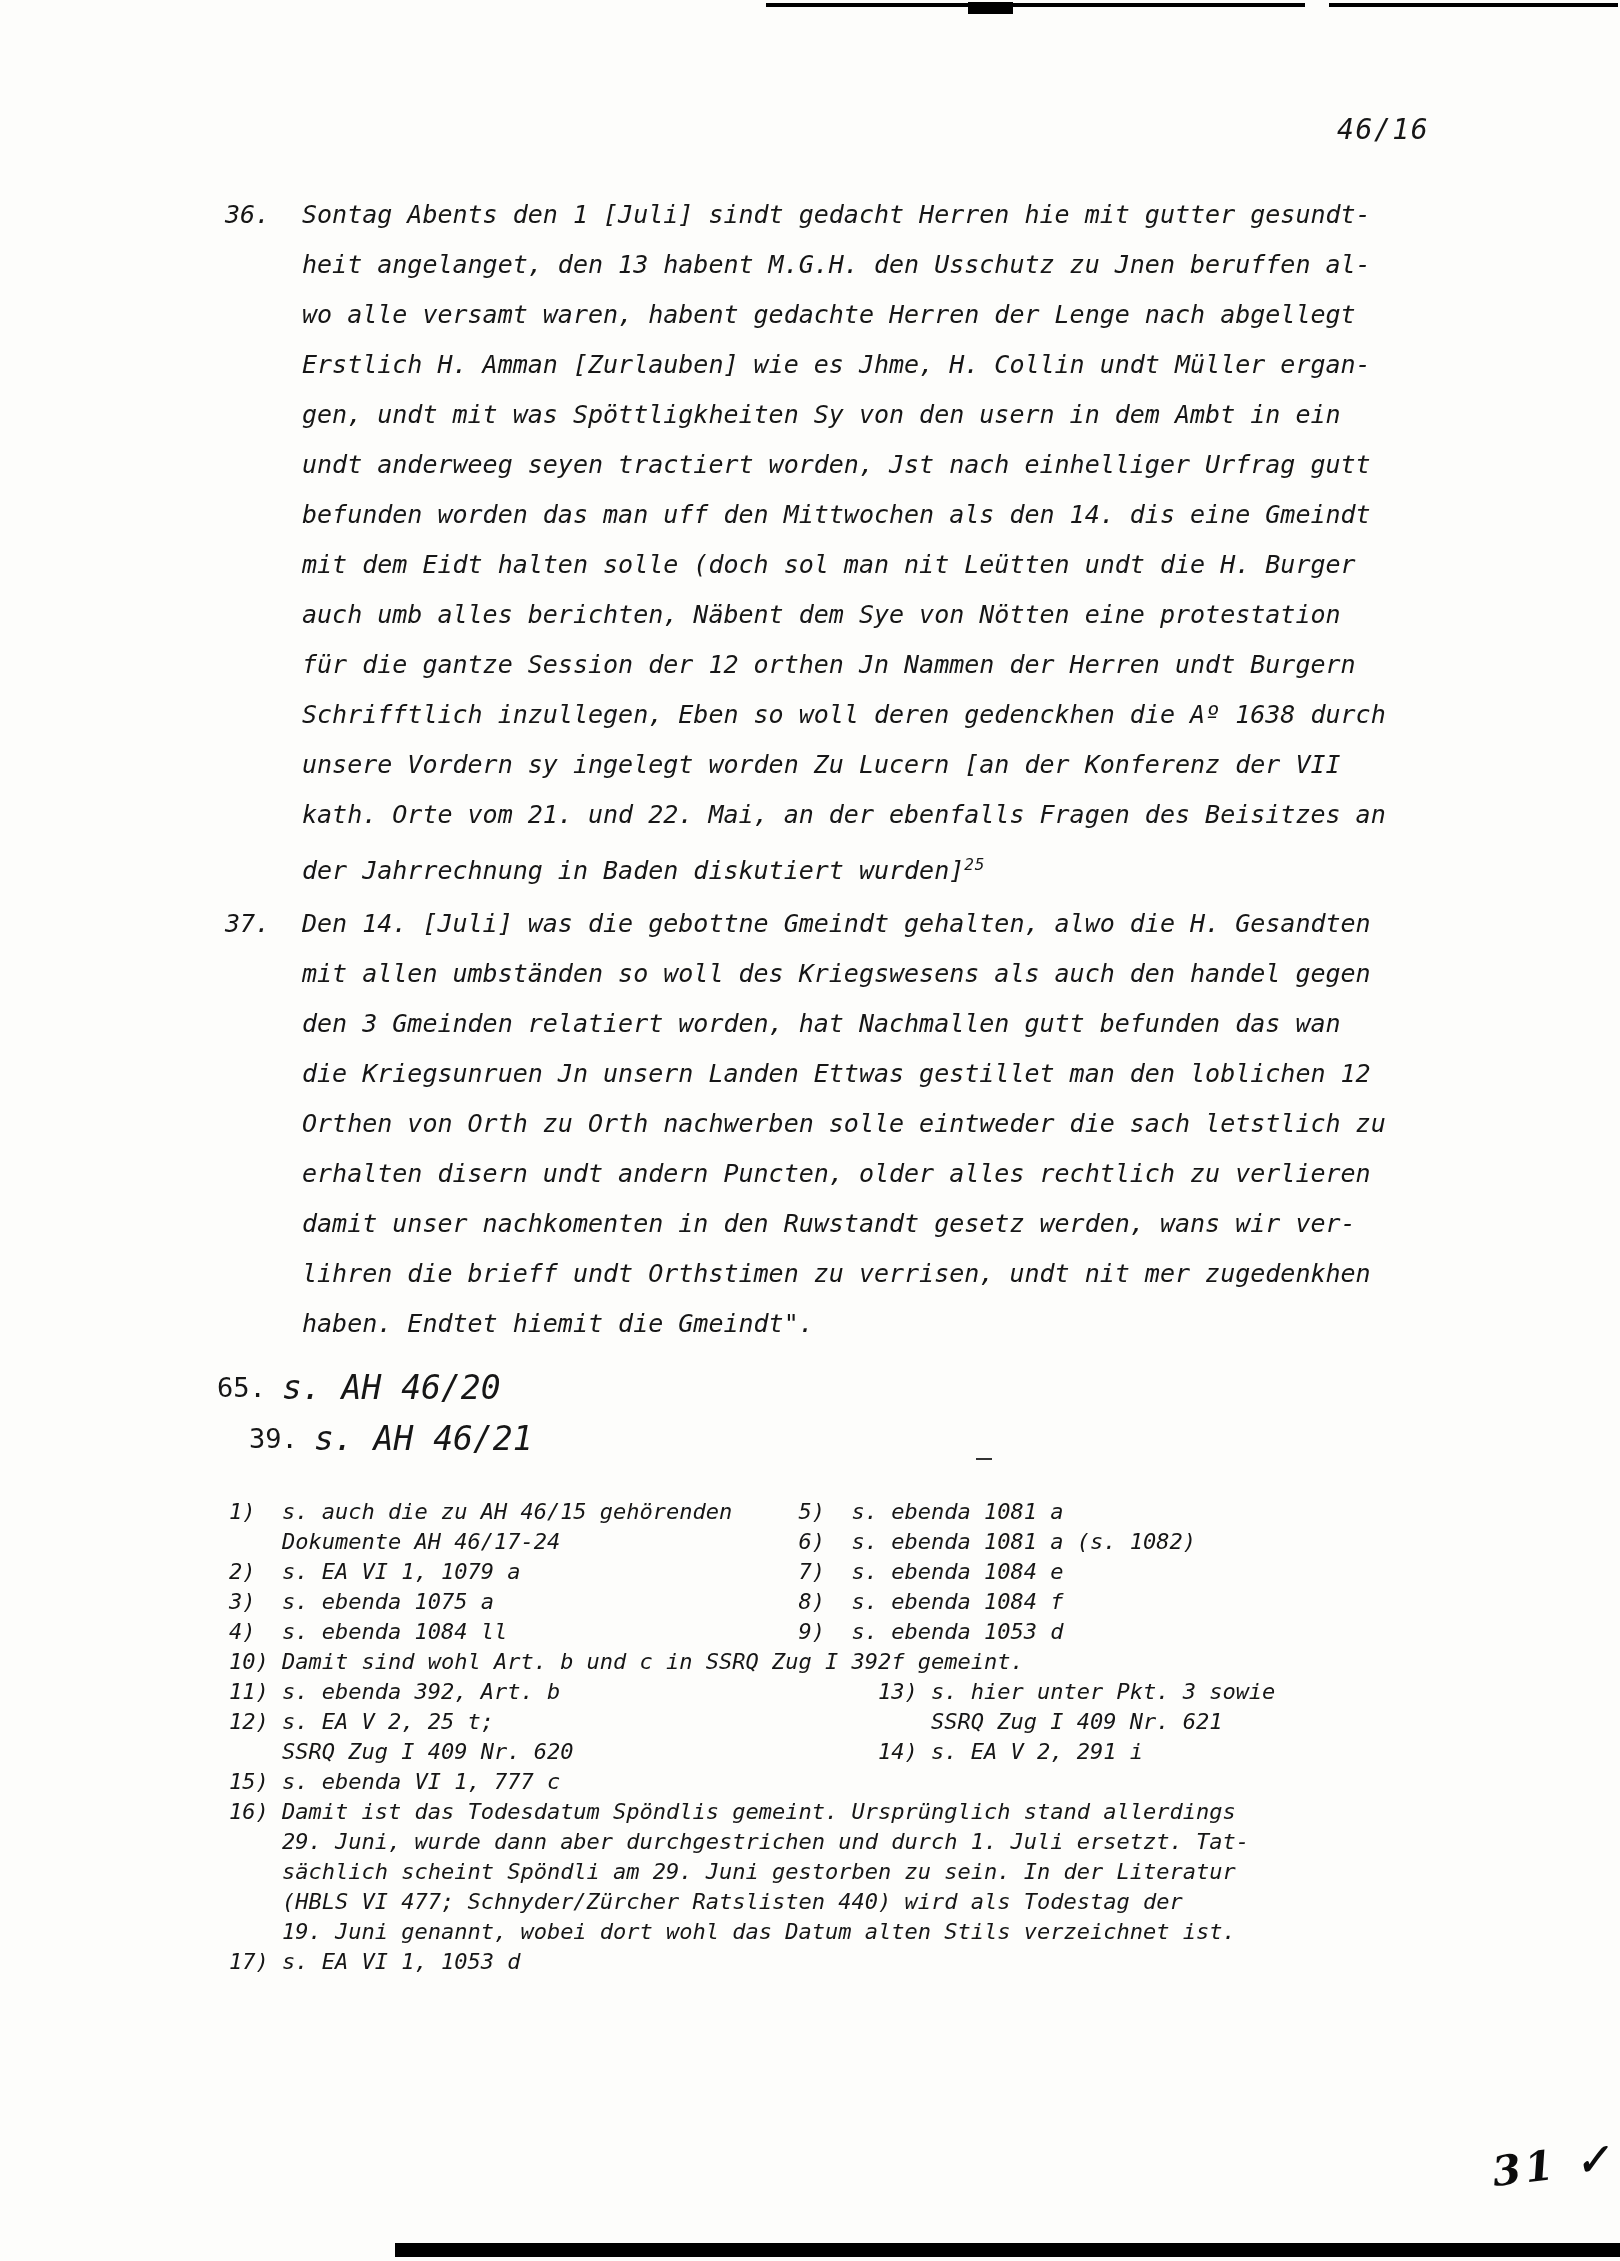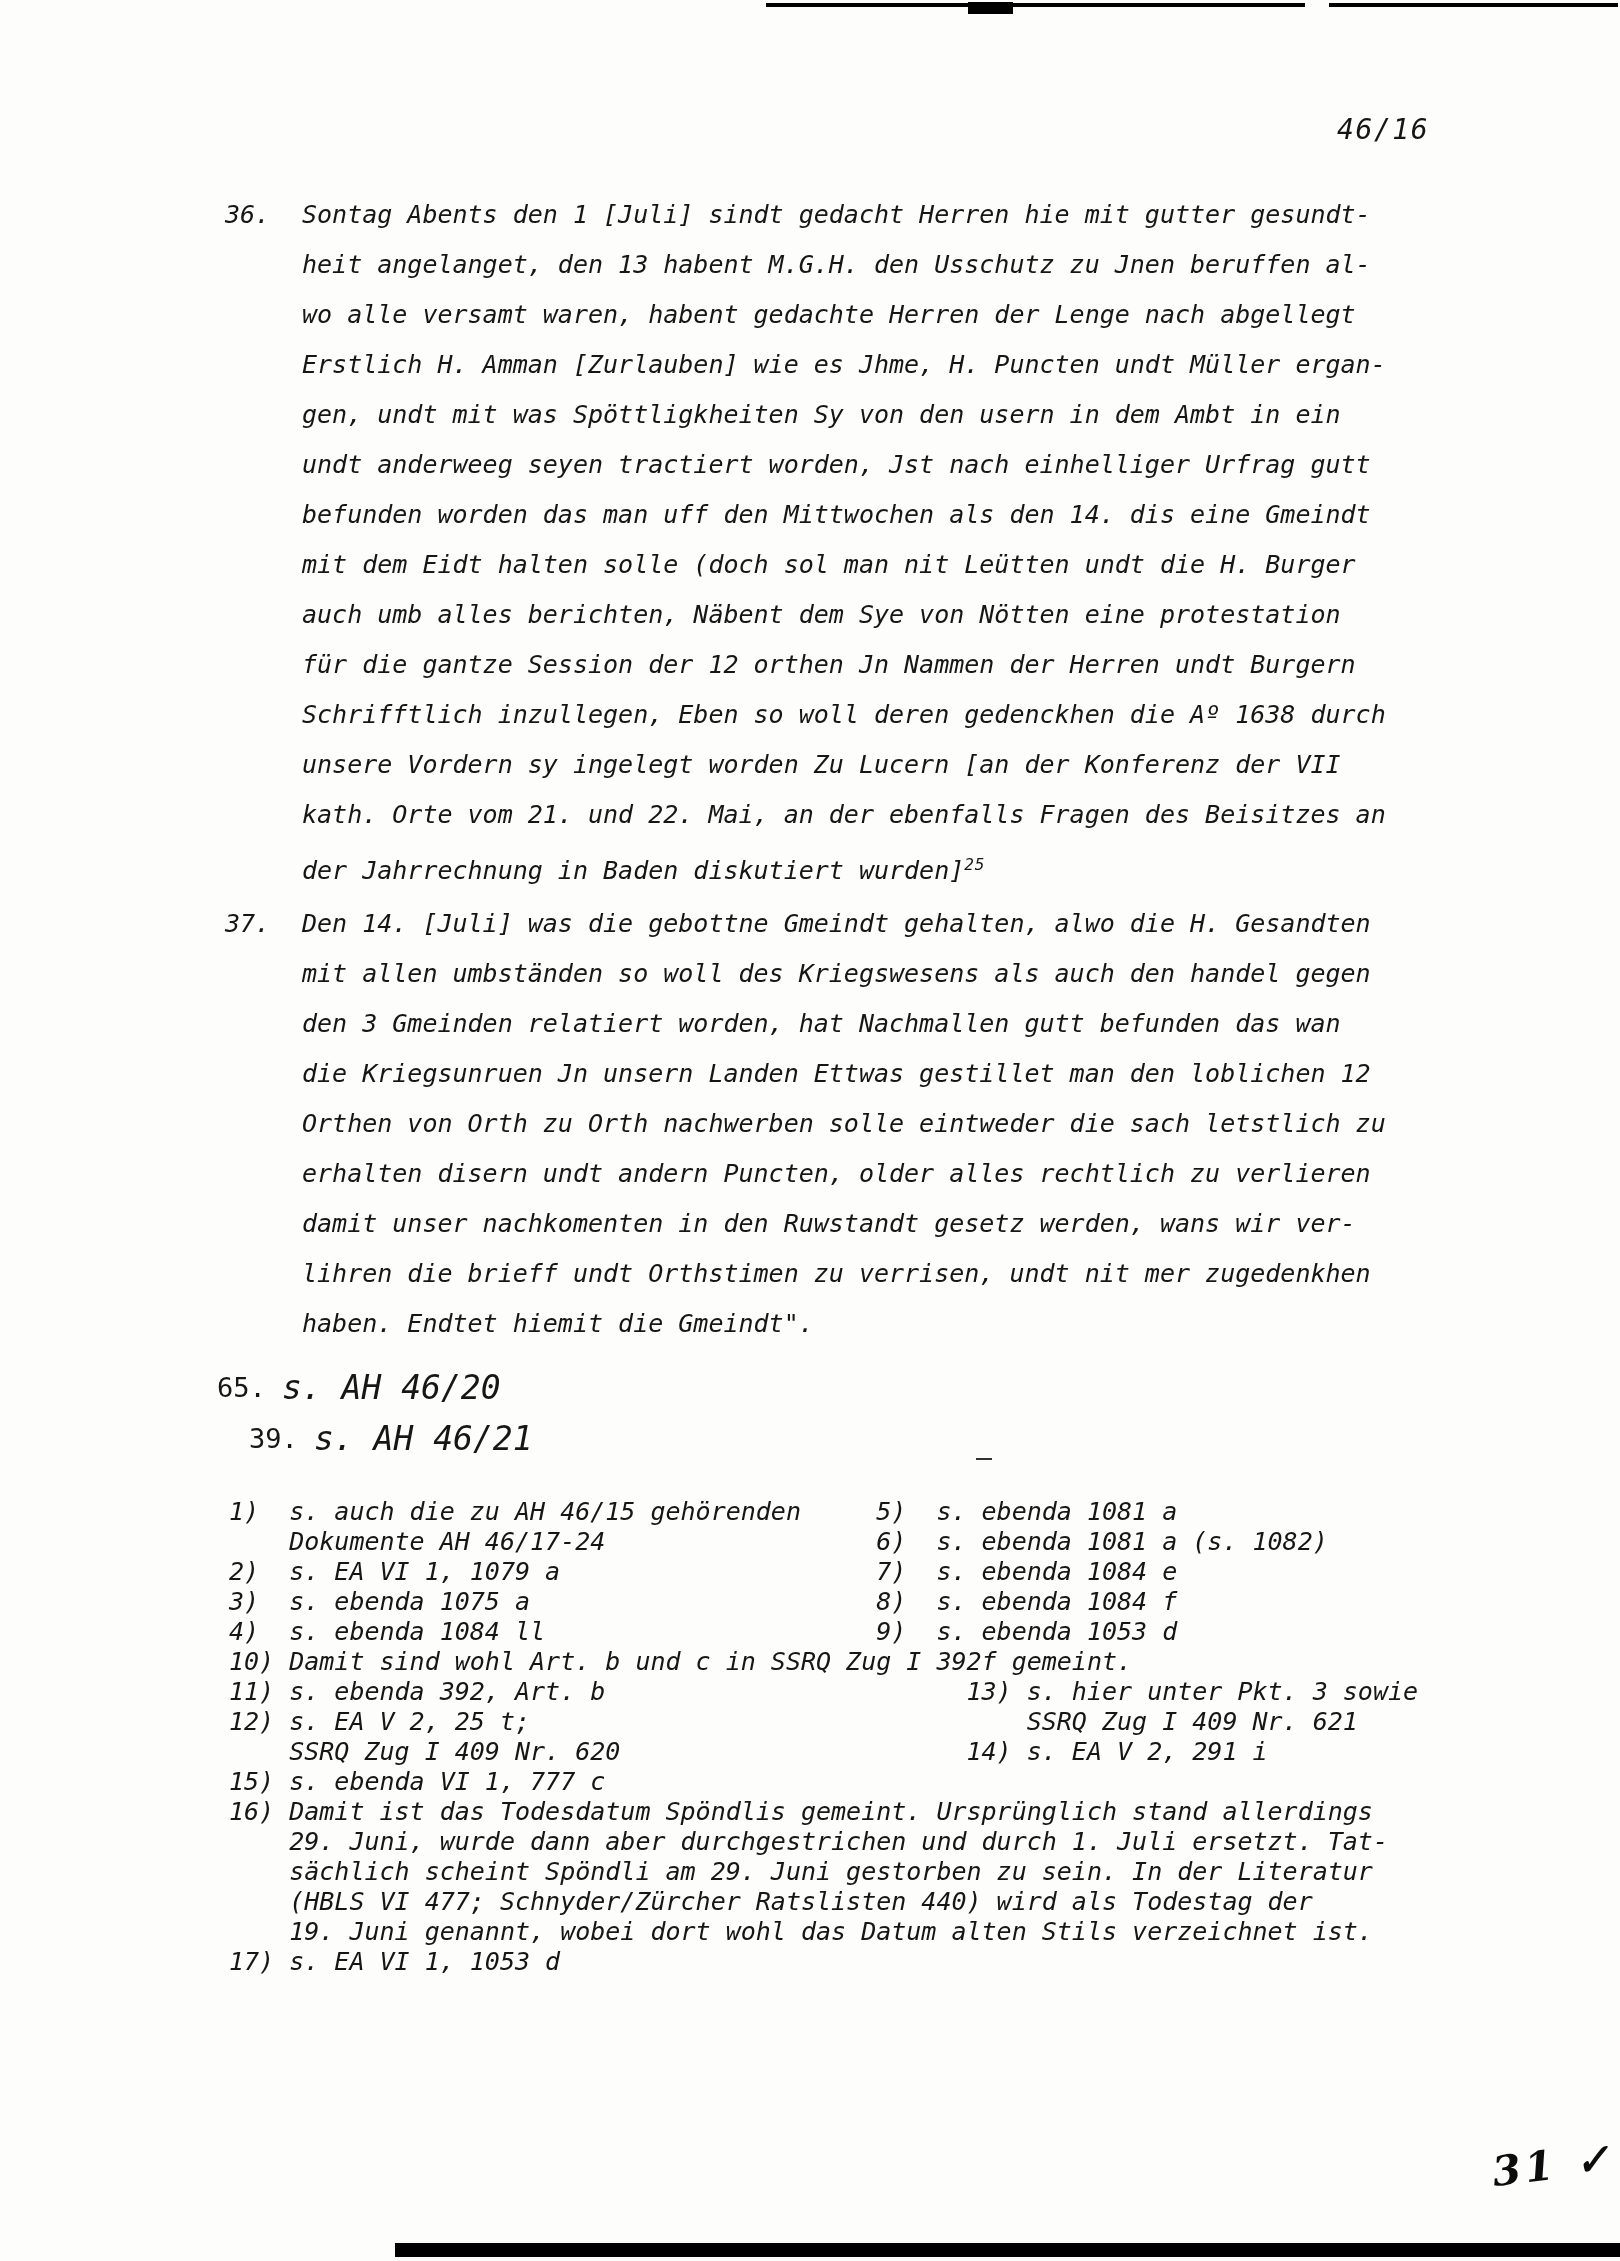--- a/index.html
+++ b/index.html
@@ -15,21 +15,21 @@
   .entry .num { position:absolute; left:0; top:0; font-size:25px; line-height:50px; }
   .entry .body { margin-left:77px; }
   .line { font-size:25px; white-space:pre; }
   .entry .line, .entry .body > div { line-height:50px; font-size:25px; white-space:pre; }
   .lastline { margin-left:77px; line-height:50px; font-size:25px; white-space:pre; }
   .lastline sup { font-size:16px; vertical-align:super; letter-spacing:0.8px; }
   .entry-ref { position:absolute; left:217px; width:729px; }
   .entry-ref .num { position:absolute; left:0; top:0; font-size:27px; line-height:50px; font-style:normal; }
   .entry-ref .body { margin-left:65px; line-height:50px; font-size:33px; white-space:pre; }
   .footnotes { position:absolute; left:229px; top:1497px; width:1337px; }
-  .footnotes > div { font-size:25px; line-height:30px; white-space:pre; }
+  .footnotes > div { font-size:22px; line-height:30px; white-space:pre; }
   .handwriting {
     position:absolute; left:1492px; top:2141px;
     font-family:"DejaVu Serif", serif; font-style:italic; font-weight:bold;
     font-size:41px; letter-spacing:4px; color:#0c0c0c;
     transform:rotate(-7deg);
   }
 </style>
 </head>
 <body>
 
@@ -42,21 +42,21 @@
   <div class="artifact" style="left:395px; top:2243px; width:1225px; height:13.8px;"></div>
 
   <div class="pagenum">46/16</div>
 
   <section class="entry" style="top:190px;">
     <span class="num">36.</span>
     <div class="body">
         <div class="line">Sontag Abents den 1 [Juli] sindt gedacht Herren hie mit gutter gesundt-</div>
         <div class="line">heit angelanget, den 13 habent M.G.H. den Usschutz zu Jnen beruffen al-</div>
         <div class="line">wo alle versamt waren, habent gedachte Herren der Lenge nach abgellegt</div>
-        <div class="line">Erstlich H. Amman [Zurlauben] wie es Jhme, H. Puncten undt Müller ergan-</div>
+        <div class="line">Erstlich H. Amman [Zurlauben] wie es Jhme, H. Collin undt Müller ergan-</div>
         <div class="line">gen, undt mit was Spöttligkheiten Sy von den usern in dem Ambt in ein</div>
         <div class="line">undt anderweeg seyen tractiert worden, Jst nach einhelliger Urfrag gutt</div>
         <div class="line">befunden worden das man uff den Mittwochen als den 14. dis eine Gmeindt</div>
         <div class="line">mit dem Eidt halten solle (doch sol man nit Leütten undt die H. Burger</div>
         <div class="line">auch umb alles berichten, Näbent dem Sye von Nötten eine protestation</div>
         <div class="line">für die gantze Session der 12 orthen Jn Nammen der Herren undt Burgern</div>
         <div class="line">Schrifftlich inzullegen, Eben so woll deren gedenckhen die Aº 1638 durch</div>
         <div class="line">unsere Vordern sy ingelegt worden Zu Lucern [an der Konferenz der VII</div>
         <div class="line">kath. Orte vom 21. und 22. Mai, an der ebenfalls Fragen des Beisitzes an</div>
       </div>

